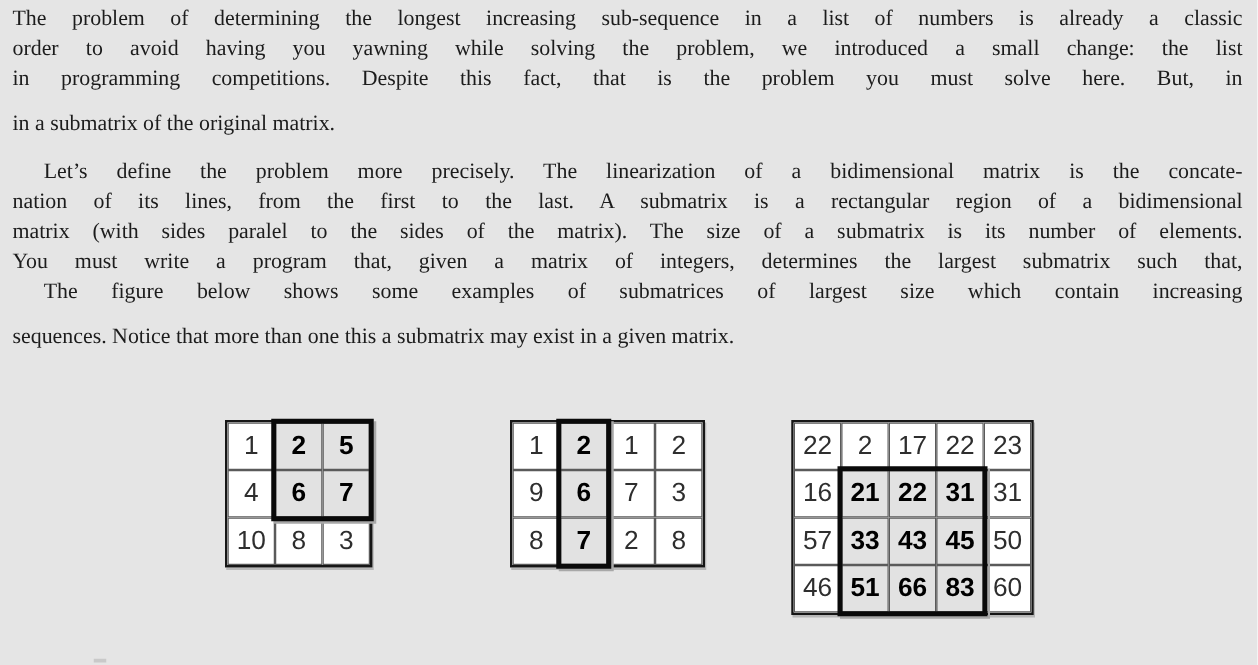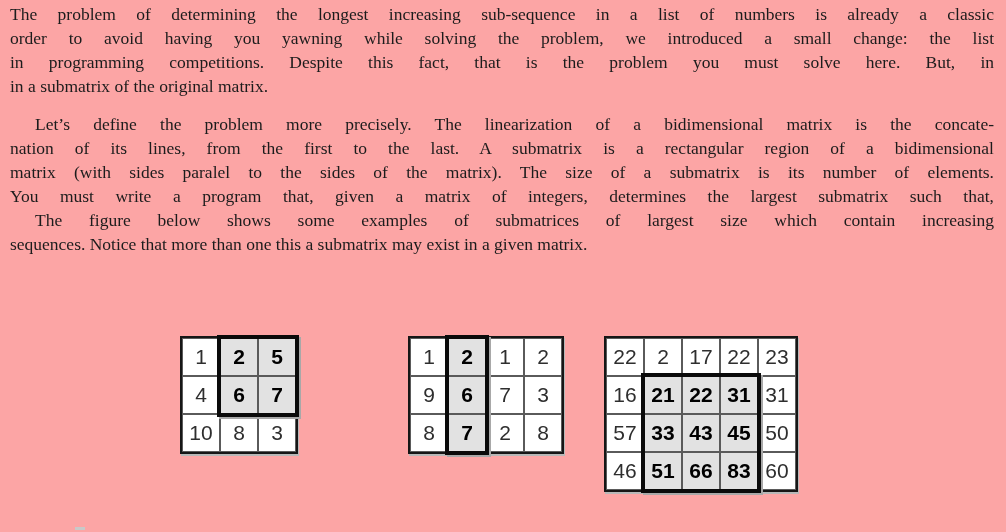--- a/index.html
+++ b/index.html
@@ -1,20 +1,20 @@
 <!DOCTYPE html>
 <html style="--hl-fill: #e2e2e2; --hl-border: #0a0a0a;"><head>
 <meta charset="utf-8">
 <style>
   html, body { margin: 0; padding: 0; background: #ffffff; }
   #page {
     position: relative;
     width: 1006px;
     height: 532px;
-    background: #fca5a5;
+    background: #e5e5e5;
     overflow: hidden;
     font-family: "Liberation Serif", serif;
   }
 
   
   #problem-text {
     position: absolute;
     left: 10px;
     top: 0;
     width: 984px;
@@ -23,21 +23,21 @@
     font-size: 17.5px;
     line-height: 24px;
   }
   .para { margin: 0; }
   #problem-text .para:first-child { margin-bottom: 14px; }
   .line {
     text-align: justify;
     text-align-last: justify;
     white-space: normal;
   }
-  .line.last { text-align-last: left; }
+  .line.last { text-align-last: left; margin-top: 12px; }
   .para.indent .line:first-child { text-indent: 25px; }
 
   
   .matrix {
     position: absolute;
     display: grid;
     background: #ffffff;
     border: 2px solid #161616;
     box-shadow: 1px 2px 0 0 #b8b8b8;
   }
@@ -124,21 +124,21 @@
       <div class="cell hl">6</div>
       <div class="cell">7</div>
       <div class="cell">3</div>
       <div class="cell">8</div>
       <div class="cell hl">7</div>
       <div class="cell">2</div>
       <div class="cell">8</div>
       <div class="hl-box" style="left: 35px; top: -3px; width: 44px; height: 120px;"></div>
     </div>
 
-  <div class="matrix" style="left: 604px; top: 336px; grid-template-columns: repeat(5, 38px);">
+  <div class="matrix" style="left: 633px; top: 336px; grid-template-columns: repeat(5, 38px);">
       <div class="cell">22</div>
       <div class="cell">2</div>
       <div class="cell">17</div>
       <div class="cell">22</div>
       <div class="cell">23</div>
       <div class="cell">16</div>
       <div class="cell hl">21</div>
       <div class="cell hl">22</div>
       <div class="cell hl">31</div>
       <div class="cell">31</div>

